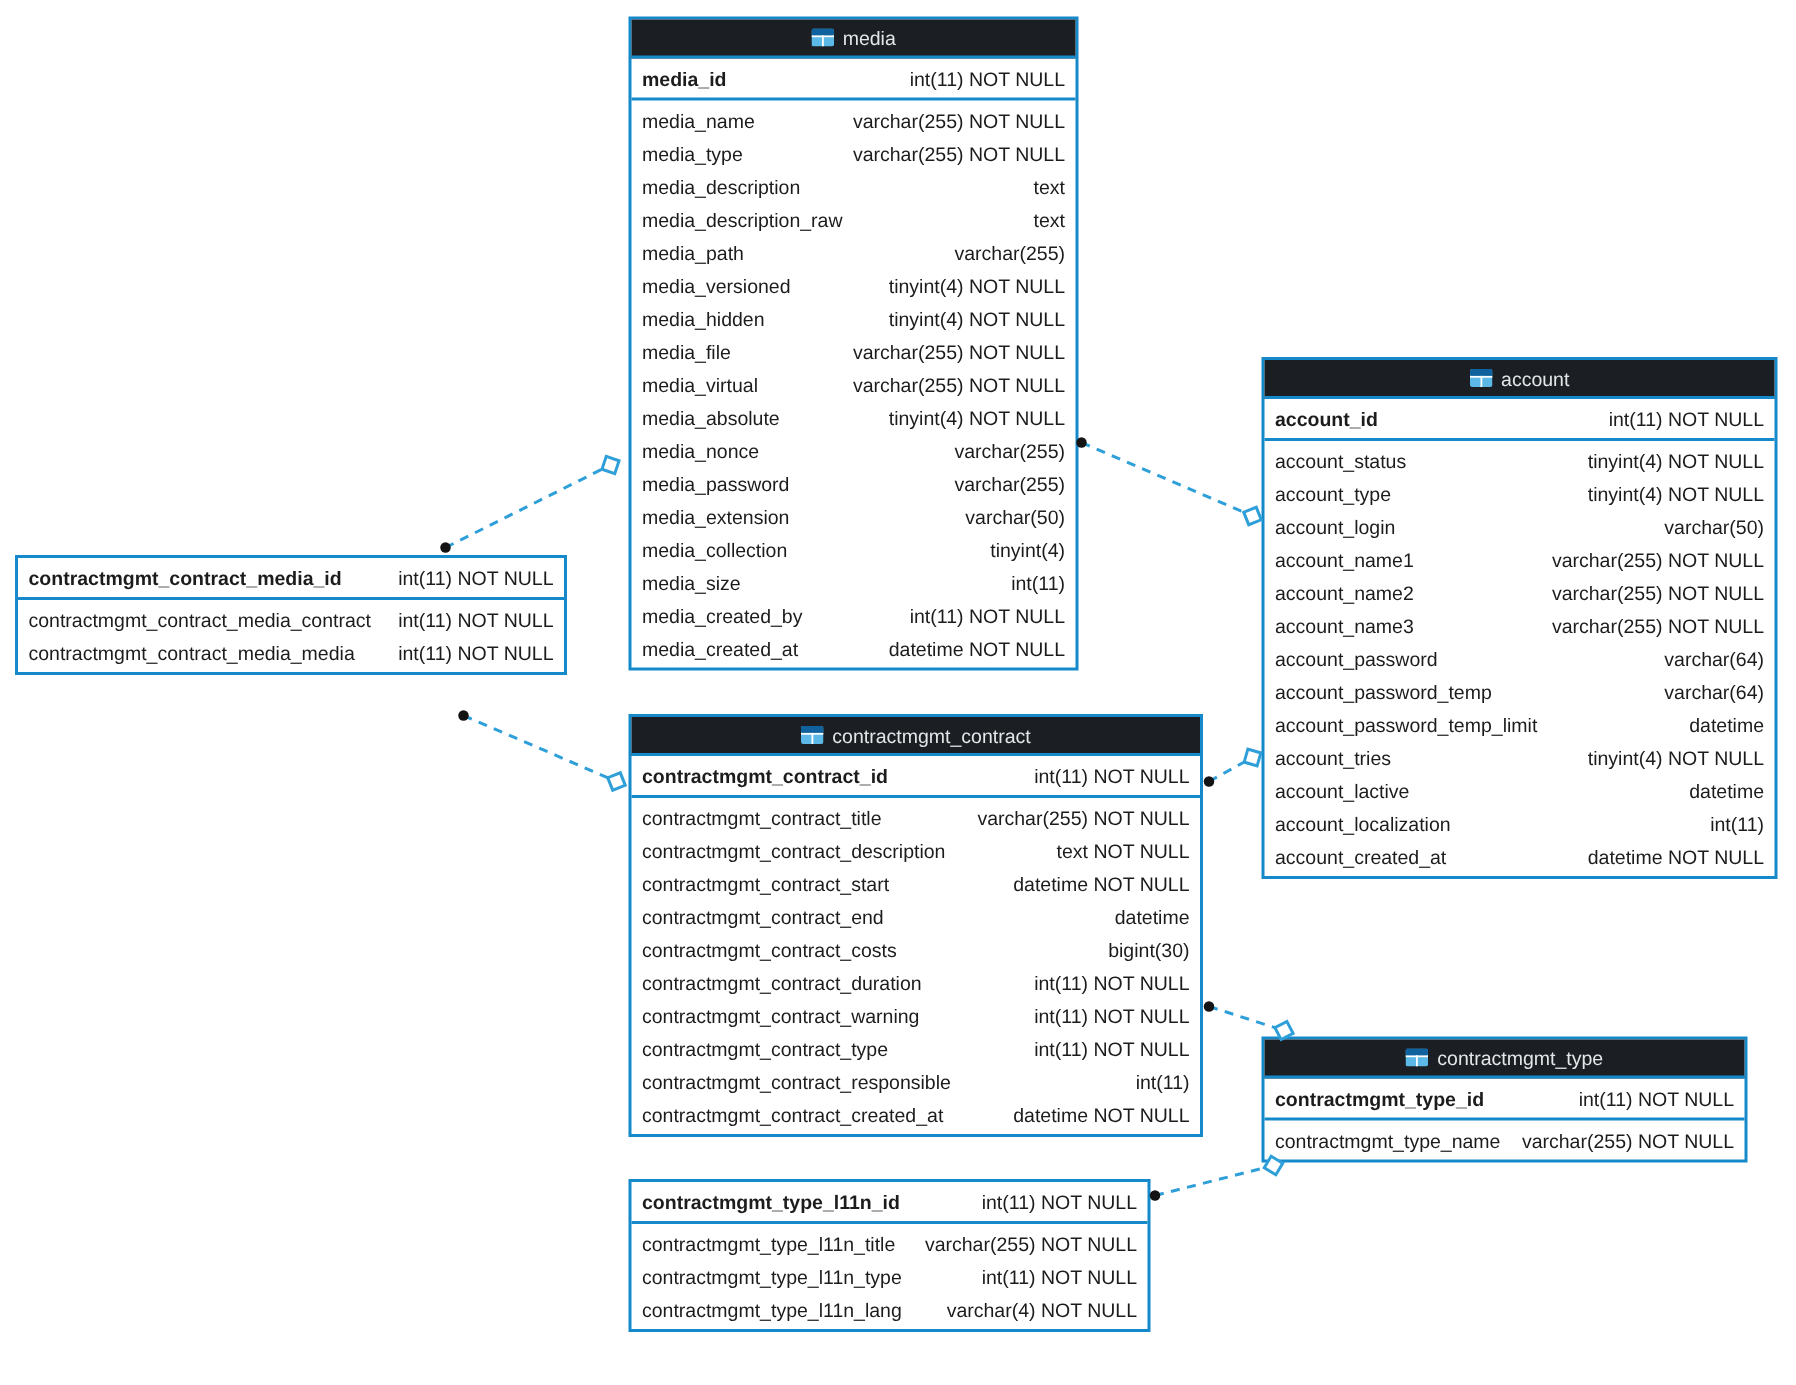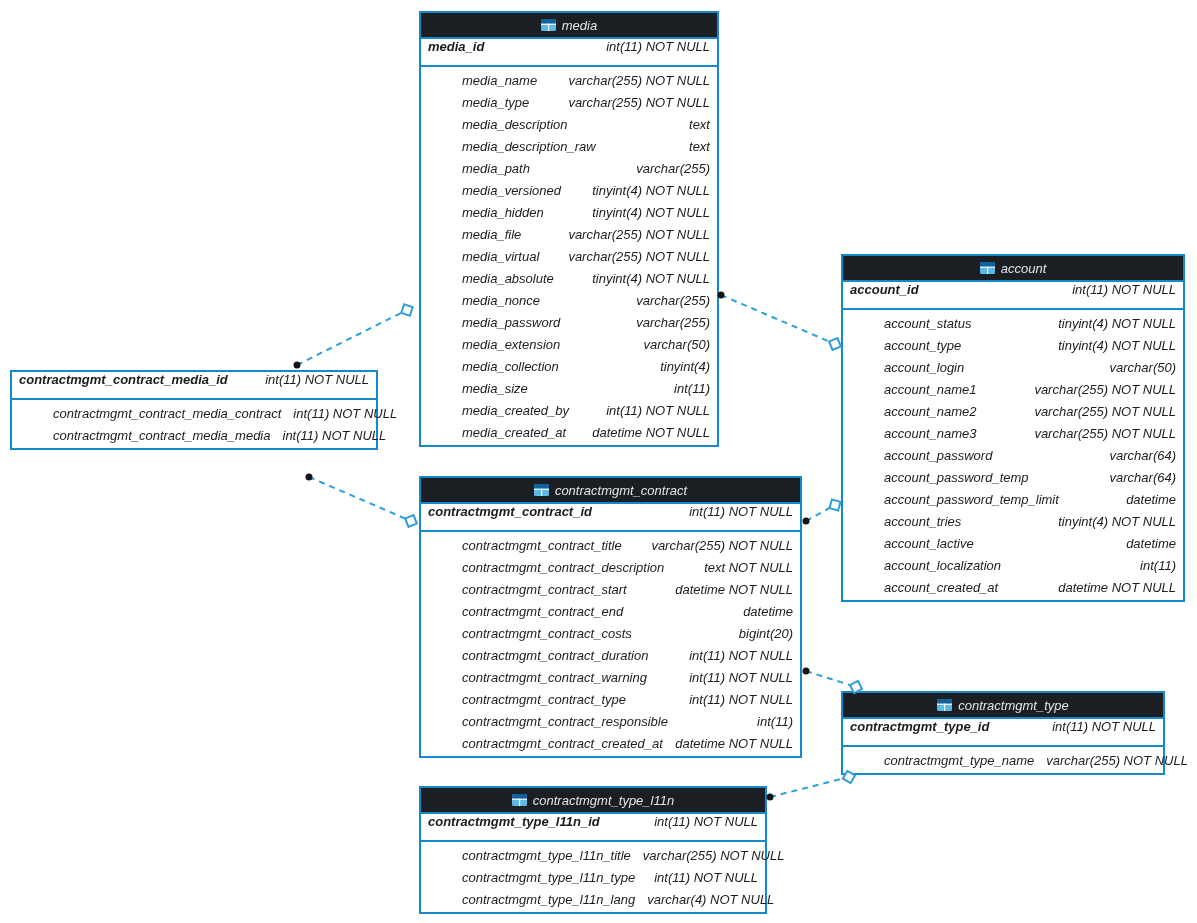--- a/index.html
+++ b/index.html
@@ -1,38 +1,38 @@
 <!DOCTYPE html>
 <html><head>
 <meta charset="utf-8">
 <style>
   html,body { margin:0; padding:0; background:#ffffff; }
   #canvas {
     position:relative; width:1197px; height:923px; background:#ffffff;
-    font-family:"Liberation Sans", sans-serif; overflow:hidden;font-style:italic;
+    font-family:"Liberation Sans", sans-serif; overflow:hidden;
   }
   .tbl {
     position:absolute; box-sizing:border-box; background:#ffffff;
     border:2px solid #1689cb; z-index:1; font-size:13px; color:#1c1c1c;
   }
   .tbl-h {
     height:24px; background:#1b1e22; color:#e4e6e7;
     display:flex; align-items:center; justify-content:center; gap:6px;
     border-bottom:2px solid #1689cb; font-size:13px;
   }
   .tico { display:inline-flex; line-height:0; }
   .pk-row {
-    height:26px; display:flex; align-items:flex-start; justify-content:space-between;
+    height:26px; display:flex; align-items:center; justify-content:space-between;
     padding:0 7px; border-bottom:2px solid #1689cb; white-space:nowrap; gap:12px;
   }
   .pk-row .fname { font-weight:bold; }
   .rows { padding:2px 0; }
   .row {
     height:22px; display:flex; align-items:center; justify-content:space-between;
-    padding:0 7px; white-space:nowrap; gap:12px;margin-left:34px;
+    padding:0 7px; white-space:nowrap; gap:12px;
   }
   .fname { text-align:left; }
   .ftype { text-align:right; }
   #connectors {
     position:absolute; left:0; top:0; width:1197px; height:923px;
     z-index:5; pointer-events:none;
   }
 </style>
 </head>
 <body>
@@ -141,21 +141,21 @@
           <span class="fname">media_created_by</span>
           <span class="ftype">int(11) NOT NULL</span>
         </div>
         <div class="row">
           <span class="fname">media_created_at</span>
           <span class="ftype">datetime NOT NULL</span>
         </div>
       </div>
   </section>
 
-  <section class="tbl" style="left:841px; top:254px; width:344px;">
+  <section class="tbl" style="left:841px; top:238px; width:344px;">
     <header class="tbl-h">
       <span class="tico">
         <svg width="15" height="12" viewBox="0 0 15 12">
             <rect x="0" y="0" width="15" height="12" rx="1.5" fill="#5cb8e6"></rect>
             <rect x="0" y="0" width="15" height="5" rx="1.5" fill="#10629f"></rect>
             <rect x="0" y="4.6" width="15" height="1.2" fill="#ffffff"></rect>
             <rect x="7" y="4.6" width="1.2" height="7.4" fill="#ffffff"></rect>
           </svg>
       </span>
       <span>account</span>
@@ -265,21 +265,21 @@
         <div class="row">
           <span class="fname">contractmgmt_contract_start</span>
           <span class="ftype">datetime NOT NULL</span>
         </div>
         <div class="row">
           <span class="fname">contractmgmt_contract_end</span>
           <span class="ftype">datetime</span>
         </div>
         <div class="row">
           <span class="fname">contractmgmt_contract_costs</span>
-          <span class="ftype">bigint(20)</span>
+          <span class="ftype">bigint(30)</span>
         </div>
         <div class="row">
           <span class="fname">contractmgmt_contract_duration</span>
           <span class="ftype">int(11) NOT NULL</span>
         </div>
         <div class="row">
           <span class="fname">contractmgmt_contract_warning</span>
           <span class="ftype">int(11) NOT NULL</span>
         </div>
         <div class="row">
@@ -315,31 +315,20 @@
     </div>
     <div class="rows">
         <div class="row">
           <span class="fname">contractmgmt_type_name</span>
           <span class="ftype">varchar(255) NOT NULL</span>
         </div>
       </div>
   </section>
 
   <section class="tbl" style="left:419px; top:786px; width:348px;">
-    <header class="tbl-h">
-      <span class="tico">
-        <svg width="15" height="12" viewBox="0 0 15 12">
-            <rect x="0" y="0" width="15" height="12" rx="1.5" fill="#5cb8e6"></rect>
-            <rect x="0" y="0" width="15" height="5" rx="1.5" fill="#10629f"></rect>
-            <rect x="0" y="4.6" width="15" height="1.2" fill="#ffffff"></rect>
-            <rect x="7" y="4.6" width="1.2" height="7.4" fill="#ffffff"></rect>
-          </svg>
-      </span>
-      <span>contractmgmt_type_l11n</span>
-    </header>
     <div class="pk-row">
       <span class="fname">contractmgmt_type_l11n_id</span>
       <span class="ftype">int(11) NOT NULL</span>
     </div>
     <div class="rows">
         <div class="row">
           <span class="fname">contractmgmt_type_l11n_title</span>
           <span class="ftype">varchar(255) NOT NULL</span>
         </div>
         <div class="row">

